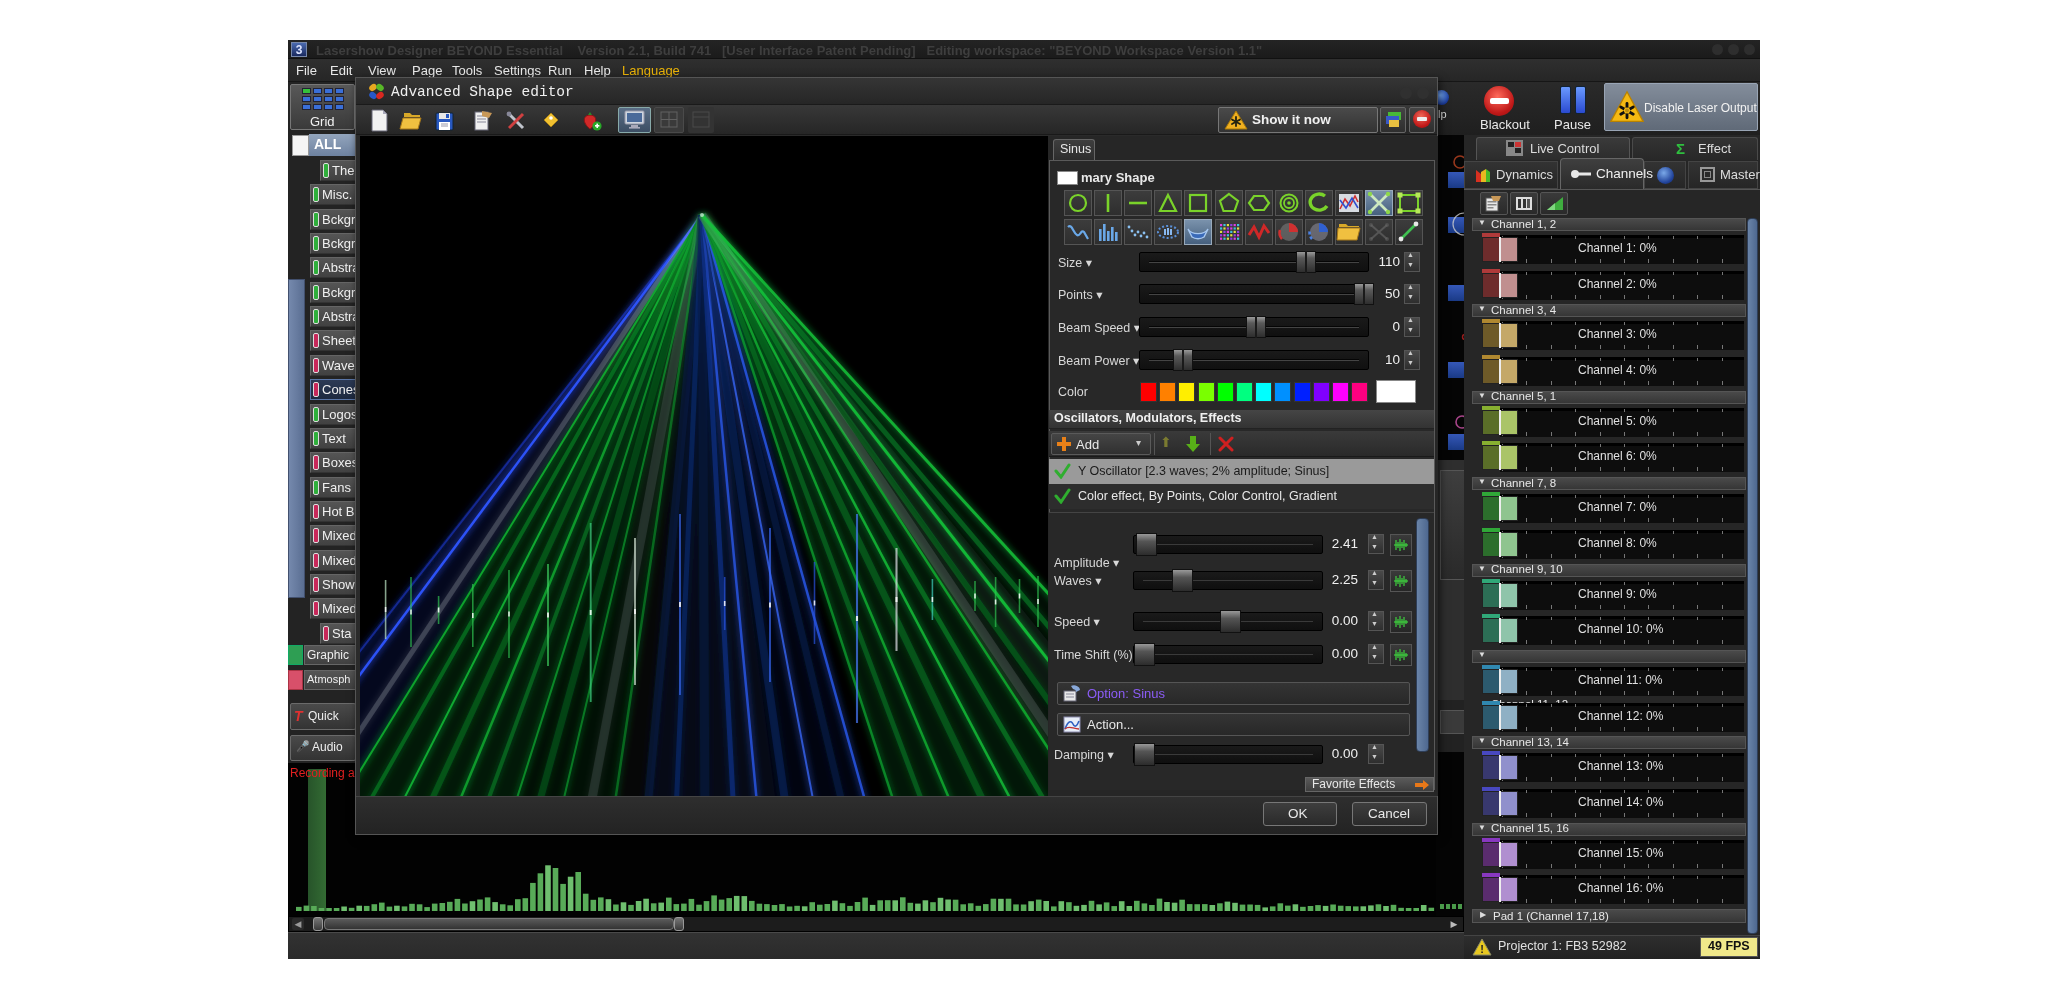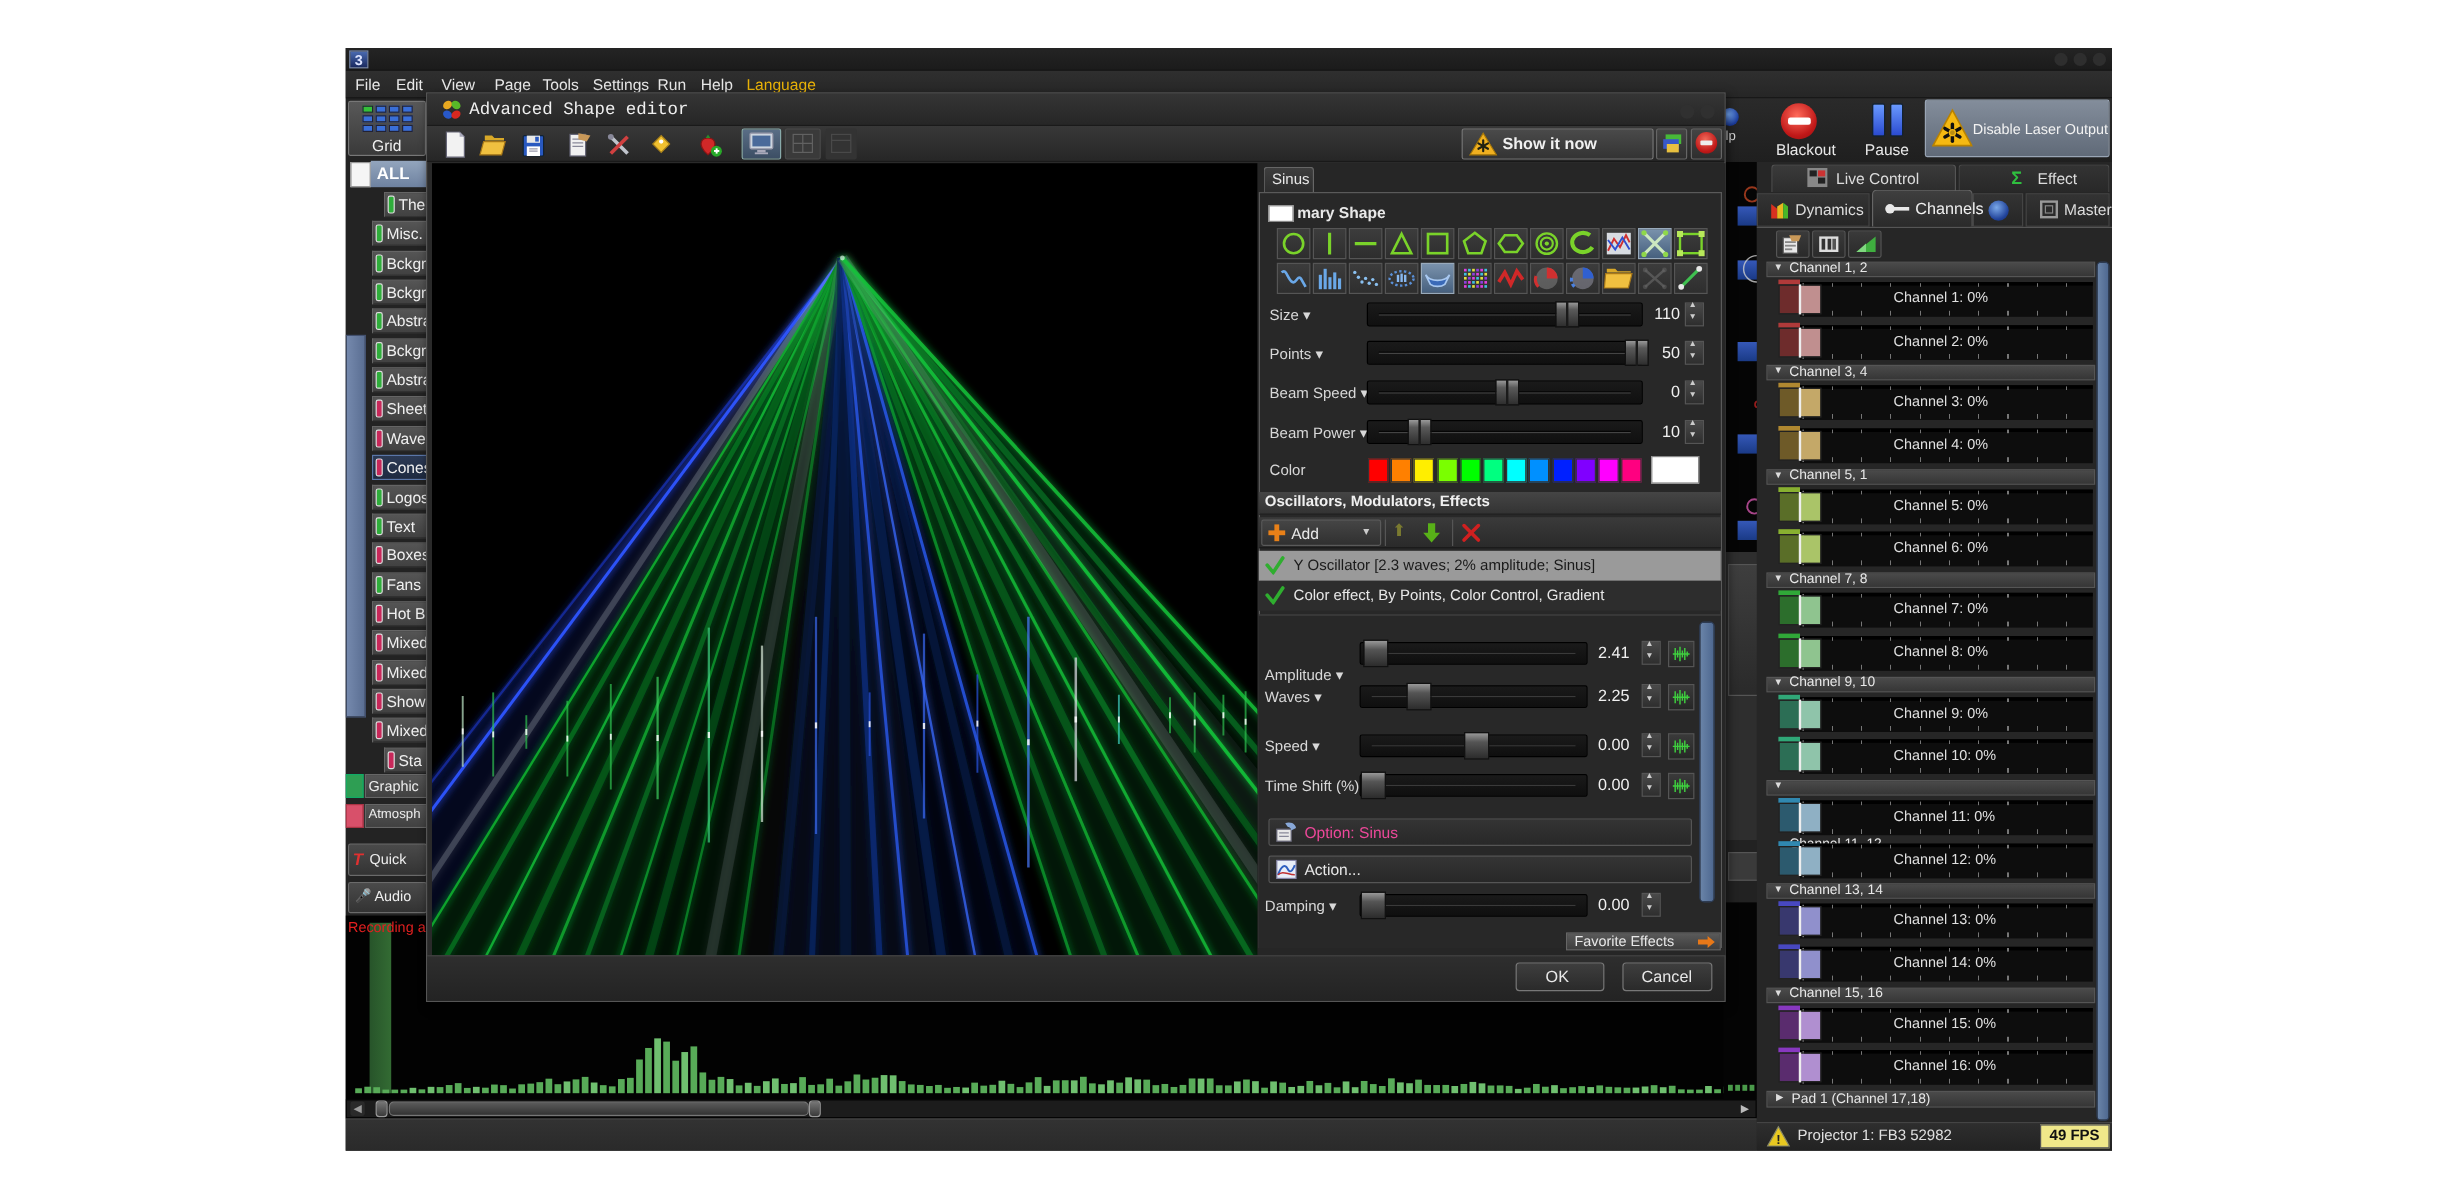--- a/index.html
+++ b/index.html
@@ -4,20 +4,21 @@
 *{margin:0;padding:0;box-sizing:border-box;font-family:"Liberation Sans",sans-serif;}
 body{width:2048px;height:1000px;background:#fff;position:relative;overflow:hidden;}
 #app{position:absolute;left:288px;top:40px;width:1472px;height:919px;background:#232323;overflow:hidden;}
 .ab{position:absolute;}
 .tx{position:absolute;white-space:nowrap;}
 </style></head><body>
 <div id="app">
 
 <div class="ab" style="left:0px;top:0px;width:1472px;height:19px;background:linear-gradient(#242424,#1b1b1b);border-bottom:1px solid #111;"></div>
 <div class="ab" style="left:3px;top:2px;width:16px;height:15px;background:linear-gradient(#4a6ab0,#1a2a60);border:1px solid #7788aa;color:#dde4ff;font-size:12px;font-weight:bold;text-align:center;line-height:14px;">3</div>
+<div class="tx" style="left:28px;top:3px;font-size:13px;color:#3e3e3e;font-weight:bold;">Lasershow Designer BEYOND Essential&nbsp;&nbsp;&nbsp;&nbsp;Version 2.1, Build 741&nbsp;&nbsp;&nbsp;[User Interface Patent Pending]&nbsp;&nbsp;&nbsp;Editing workspace: "BEYOND Workspace Version 1.1"</div>
 <div class="ab" style="left:1424px;top:4px;width:11px;height:11px;background:#2e2e2e;border-radius:6px;"></div>
 <div class="ab" style="left:1440px;top:4px;width:11px;height:11px;background:#2e2e2e;border-radius:6px;"></div>
 <div class="ab" style="left:1456px;top:4px;width:11px;height:11px;background:#2e2e2e;border-radius:6px;"></div>
 <div class="ab" style="left:0px;top:19px;width:1472px;height:23px;background:linear-gradient(#2f2f2f,#262626);border-bottom:1px solid #161616;"></div>
 <div class="tx" style="left:8px;top:23px;font-size:13px;color:#e8e8e8;font-weight:normal;">File</div>
 <div class="tx" style="left:42px;top:23px;font-size:13px;color:#e8e8e8;font-weight:normal;">Edit</div>
 <div class="tx" style="left:80px;top:23px;font-size:13px;color:#e8e8e8;font-weight:normal;">View</div>
 <div class="tx" style="left:124px;top:23px;font-size:13px;color:#e8e8e8;font-weight:normal;">Page</div>
 <div class="tx" style="left:164px;top:23px;font-size:13px;color:#e8e8e8;font-weight:normal;">Tools</div>
 <div class="tx" style="left:206px;top:23px;font-size:13px;color:#e8e8e8;font-weight:normal;">Settings</div>
@@ -1159,21 +1160,21 @@
 <div class="ab" style="left:1080px;top:704px;width:16px;height:20px;background:linear-gradient(#4a4a4a,#2e2e2e);border:1px solid #555;"></div>
 <div class="tx" style="left:1083px;top:703px;font-size:7px;color:#ccc;font-weight:normal;">▲</div>
 <div class="tx" style="left:1083px;top:713px;font-size:7px;color:#ccc;font-weight:normal;">▼</div>
 <div class="ab" style="left:769px;top:642px;width:353px;height:23px;background:linear-gradient(#343434,#282828);border:1px solid #555;border-radius:2px;"></div>
 <svg class="ab" style="left:775px;top:645px;" width="18" height="17" viewBox="0 0 18 17">
       <rect x="1" y="6" width="12" height="10" fill="#e8e8e8" stroke="#667"></rect>
       <line x1="3" y1="9" x2="11" y2="9" stroke="#889"></line>
       <line x1="3" y1="12" x2="11" y2="12" stroke="#889"></line>
       <path d="M8 1 A6 5 0 0 1 17 5 L13 7 A4 3 0 0 0 10 4 Z" fill="#88a8d8"></path>
     </svg>
-<div class="tx" style="left:799px;top:646px;font-size:13px;color:#ec4899;font-weight:normal;">Option: Sinus</div>
+<div class="tx" style="left:799px;top:646px;font-size:13px;color:#8b5cf6;font-weight:normal;">Option: Sinus</div>
 <div class="ab" style="left:769px;top:673px;width:353px;height:23px;background:linear-gradient(#343434,#282828);border:1px solid #555;border-radius:2px;"></div>
 <svg class="ab" style="left:775px;top:676px;" width="18" height="17" viewBox="0 0 18 17">
       <rect x="1" y="1" width="16" height="15" fill="#e8eef8" stroke="#88a"></rect>
       <path d="M2 13 C5 5 8 4 10 8 C12 12 14 10 16 5" fill="none" stroke="#3060c0" stroke-width="1.6"></path>
       <path d="M2 13 C6 9 10 13 16 13" fill="none" stroke="#c03030" stroke-width="1.3"></path>
     </svg>
 <div class="tx" style="left:799px;top:677px;font-size:13px;color:#e8e8e8;font-weight:normal;">Action...</div>
 <div class="ab" style="left:1017px;top:737px;width:129px;height:15px;background:linear-gradient(#5a5a5a,#3e3e3e);border:1px solid #666;"></div>
 <div class="tx" style="left:1024px;top:737px;font-size:12px;color:#e8e8e8;font-weight:normal;">Favorite Effects</div>
 <svg class="ab" style="left:1126px;top:739px;" width="16" height="12" viewBox="0 0 16 12">

